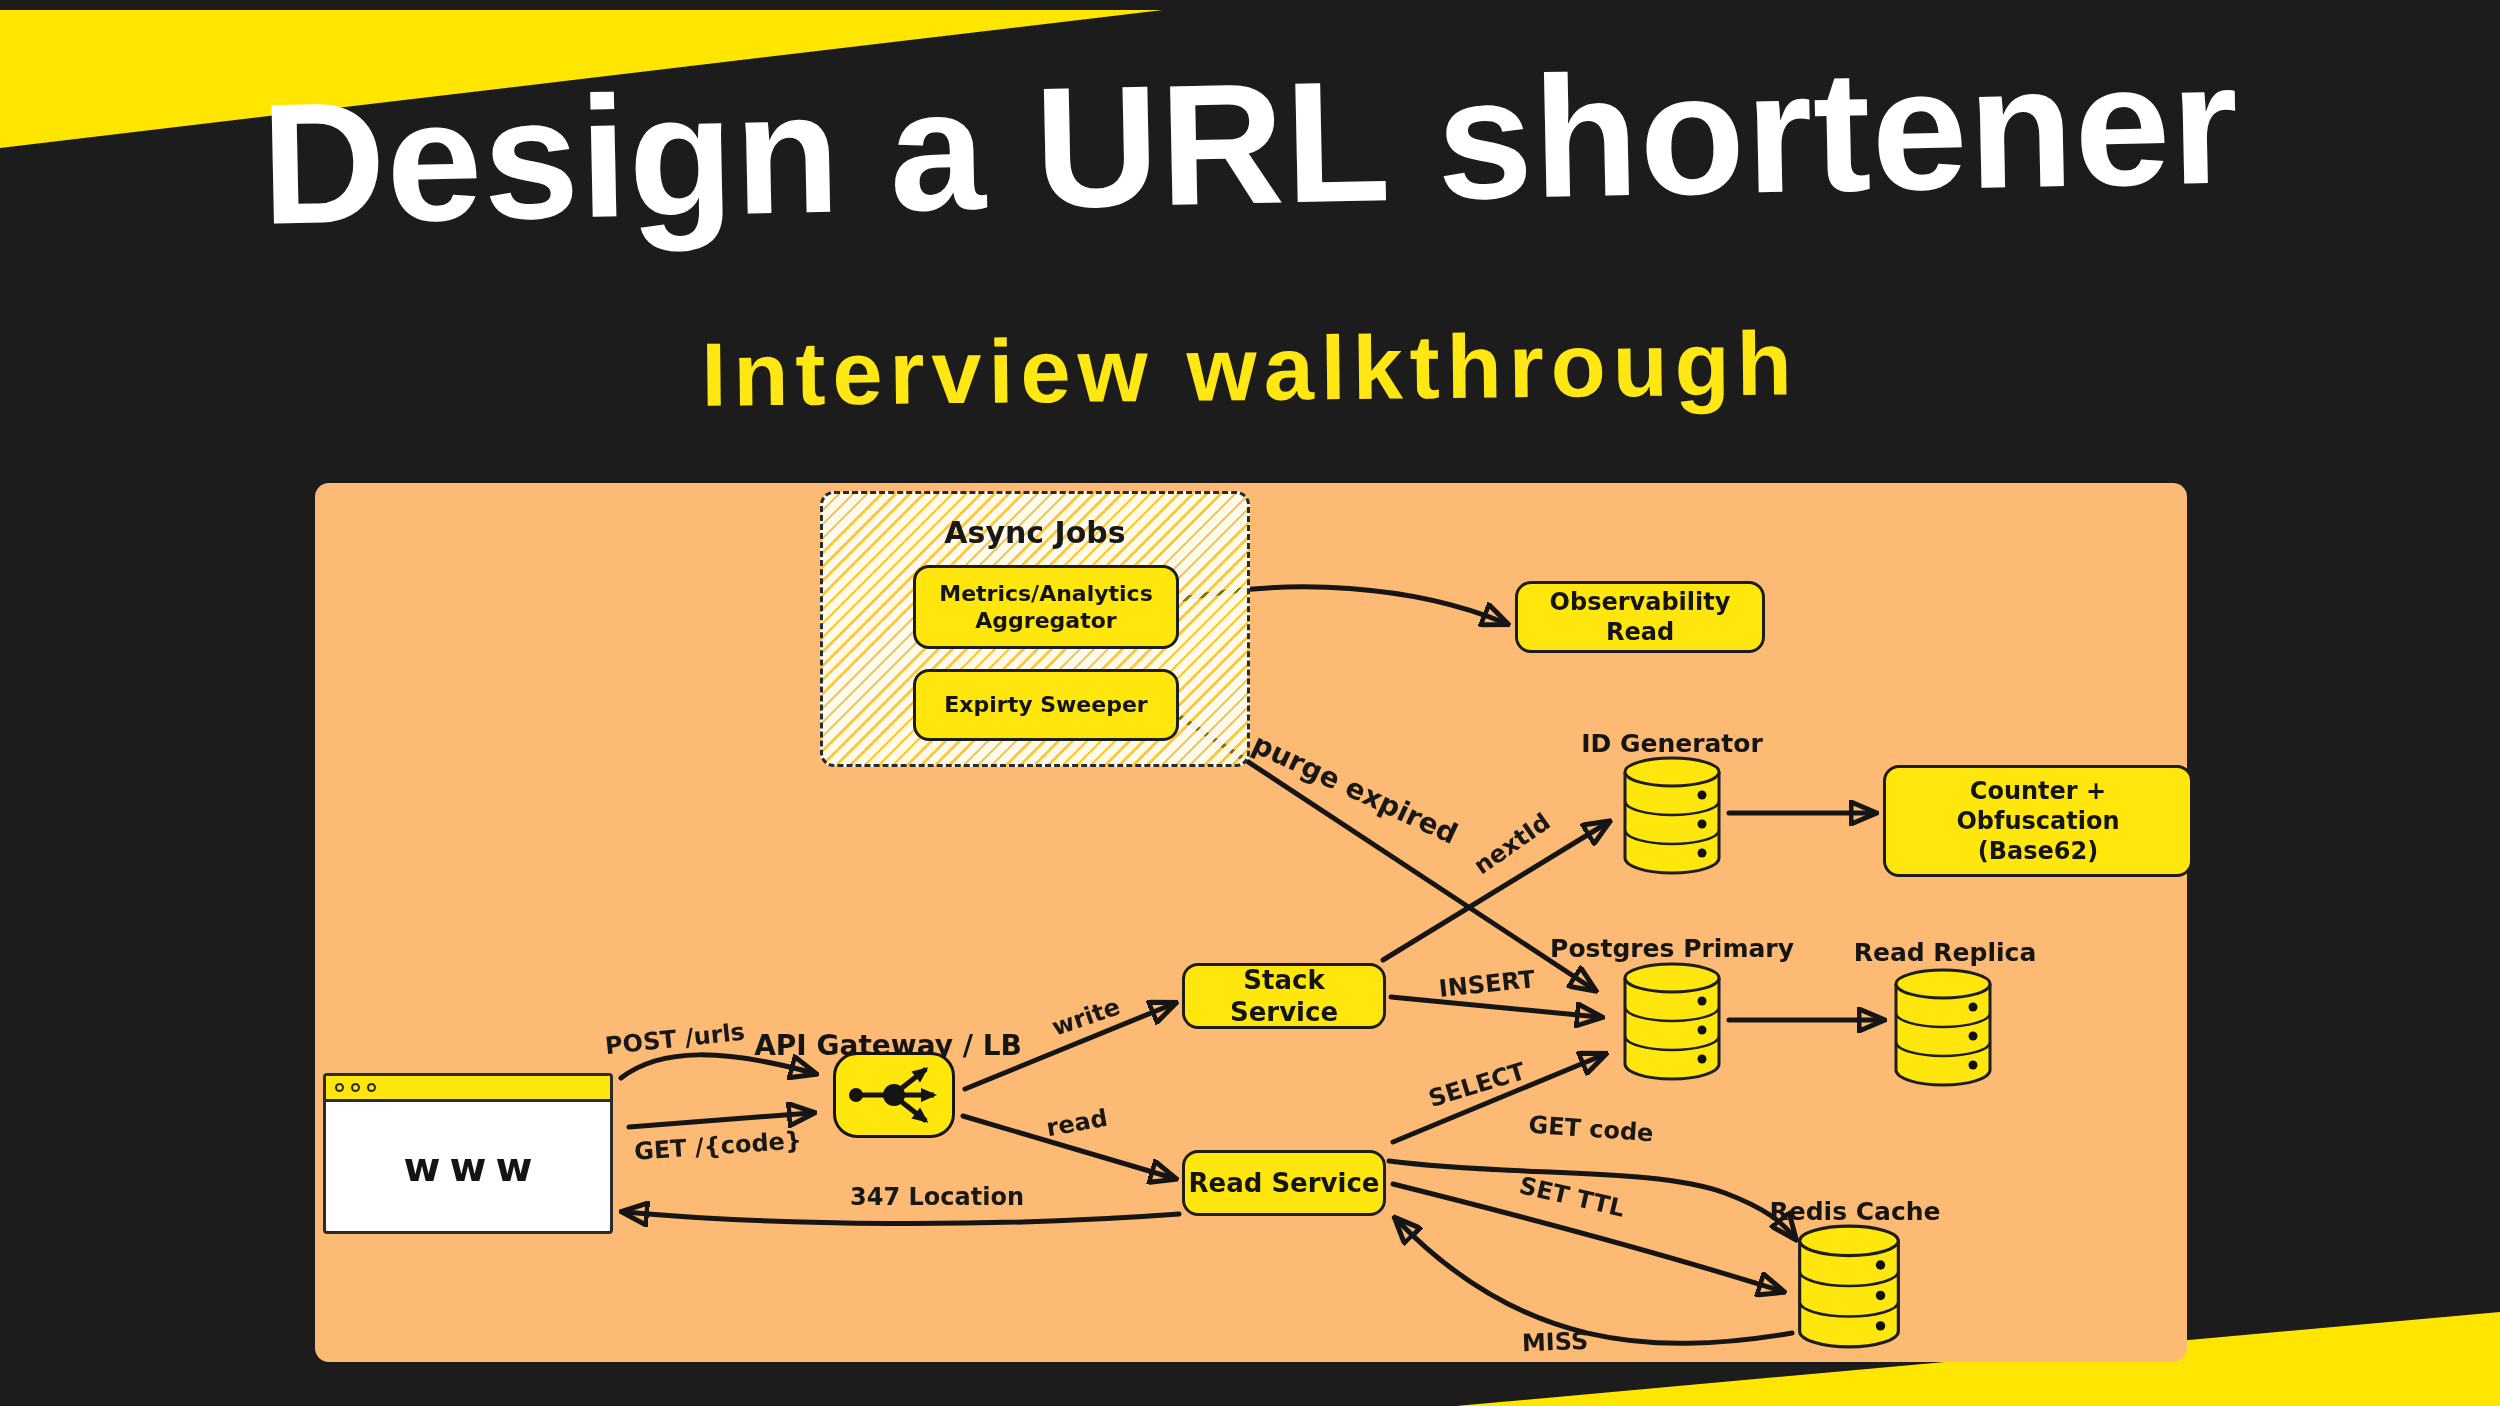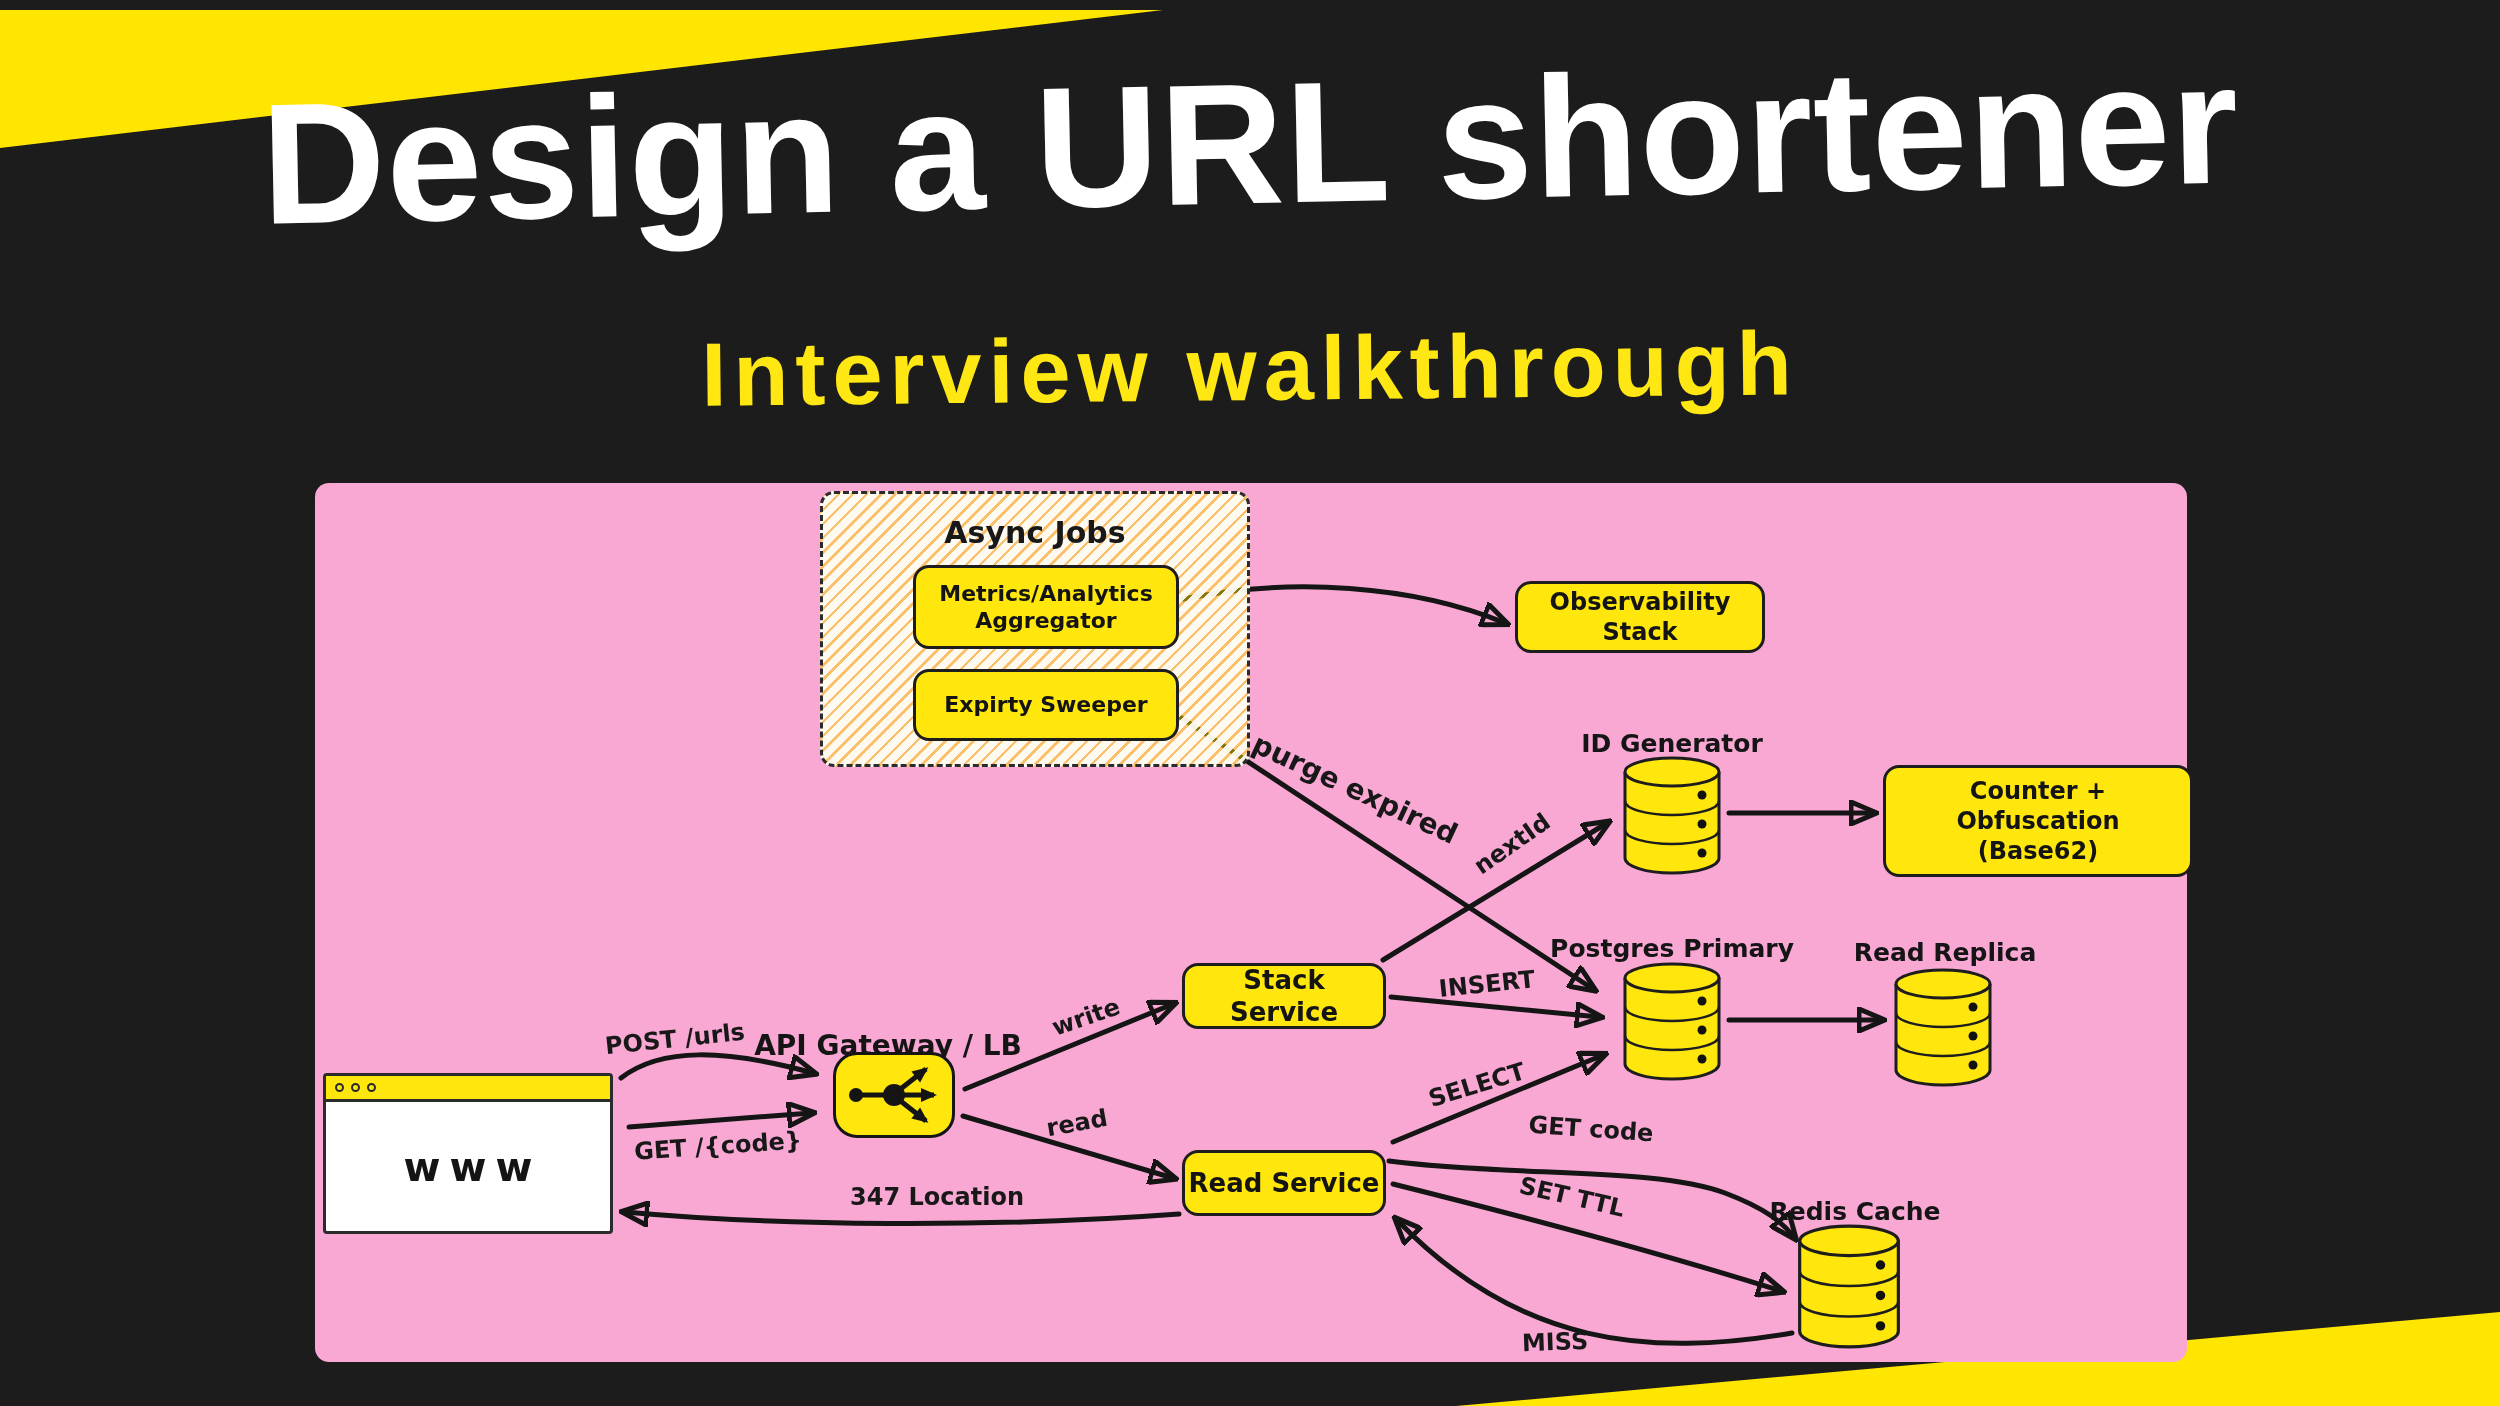--- a/index.html
+++ b/index.html
@@ -7,21 +7,21 @@
          font-family:"DejaVu Sans",sans-serif;--yl:#ffe60d;--ink:#161616;}
   .wedges{position:absolute;left:0;top:0;width:2500px;height:1406px;}
 
   .title{position:absolute;left:0;right:0;top:44px;text-align:center;color:#ffffff;
          font-family:"Liberation Sans",sans-serif;font-weight:bold;font-size:172px;
          letter-spacing:1px;transform:rotate(-1.2deg);white-space:nowrap;}
   .subtitle{position:absolute;left:0;right:0;top:318px;text-align:center;color:#ffe713;
          font-family:"Liberation Sans",sans-serif;font-weight:bold;font-size:90px;
          letter-spacing:7px;transform:rotate(-0.6deg);white-space:nowrap;}
 
-  .panel{position:absolute;left:315px;top:483px;width:1872px;height:879px;background:#f9a8d4;
+  .panel{position:absolute;left:315px;top:483px;width:1872px;height:879px;background:#fdba74;
          border-radius:14px;}
 
   
   .async{position:absolute;left:505px;top:8px;width:430px;height:276px;border:3px dashed #2b2b2b;
          border-radius:14px;box-sizing:border-box;
          background:repeating-linear-gradient(135deg, rgba(255,214,0,.5) 0 2.5px, rgba(255,253,240,.96) 2.5px 10px);}
   .async-title{position:absolute;left:505px;top:32px;width:430px;text-align:center;
          font-size:30px;font-weight:bold;color:#181818;}
 
   .node{position:absolute;display:flex;flex-direction:column;align-items:center;justify-content:center;
@@ -113,21 +113,21 @@
       <path d="M 1078,701 C 1210,734 1352,772 1466,808" marker-end="url(#ah)"></path>
       <path d="M 1477,850 C 1335,874 1205,864 1082,737" marker-end="url(#ah)"></path>
       <path d="M 864,731 C 676,745 462,743 310,729" marker-end="url(#ah)"></path>
     </svg>
 
     <div class="async"></div>
     <div class="async-title">Async Jobs</div>
     <div class="node n-metrics">Metrics/Analytics Aggregator</div>
     <div class="node n-expiry">Expirty Sweeper</div>
 
-    <div class="node n-observ">Observability Stack</div>
+    <div class="node n-observ">Observability Read</div>
     <div class="node n-counter">
       <span>Counter + Obfuscation</span>
       <span>(Base62)</span>
     </div>
     <div class="node n-write">Stack Service</div>
     <div class="node n-read">Read Service</div>
 
     <svg class="cyl c-idgen" width="104" height="120" viewBox="0 0 104 120">
       <path d="M5,17 L5,103 A47,15 0 0 0 99,103 L99,17" fill="#ffe60d" stroke="#1d1d1d" stroke-width="3"></path>
       <ellipse cx="52" cy="17" rx="47" ry="14" fill="#ffe60d" stroke="#1d1d1d" stroke-width="3"></ellipse>

